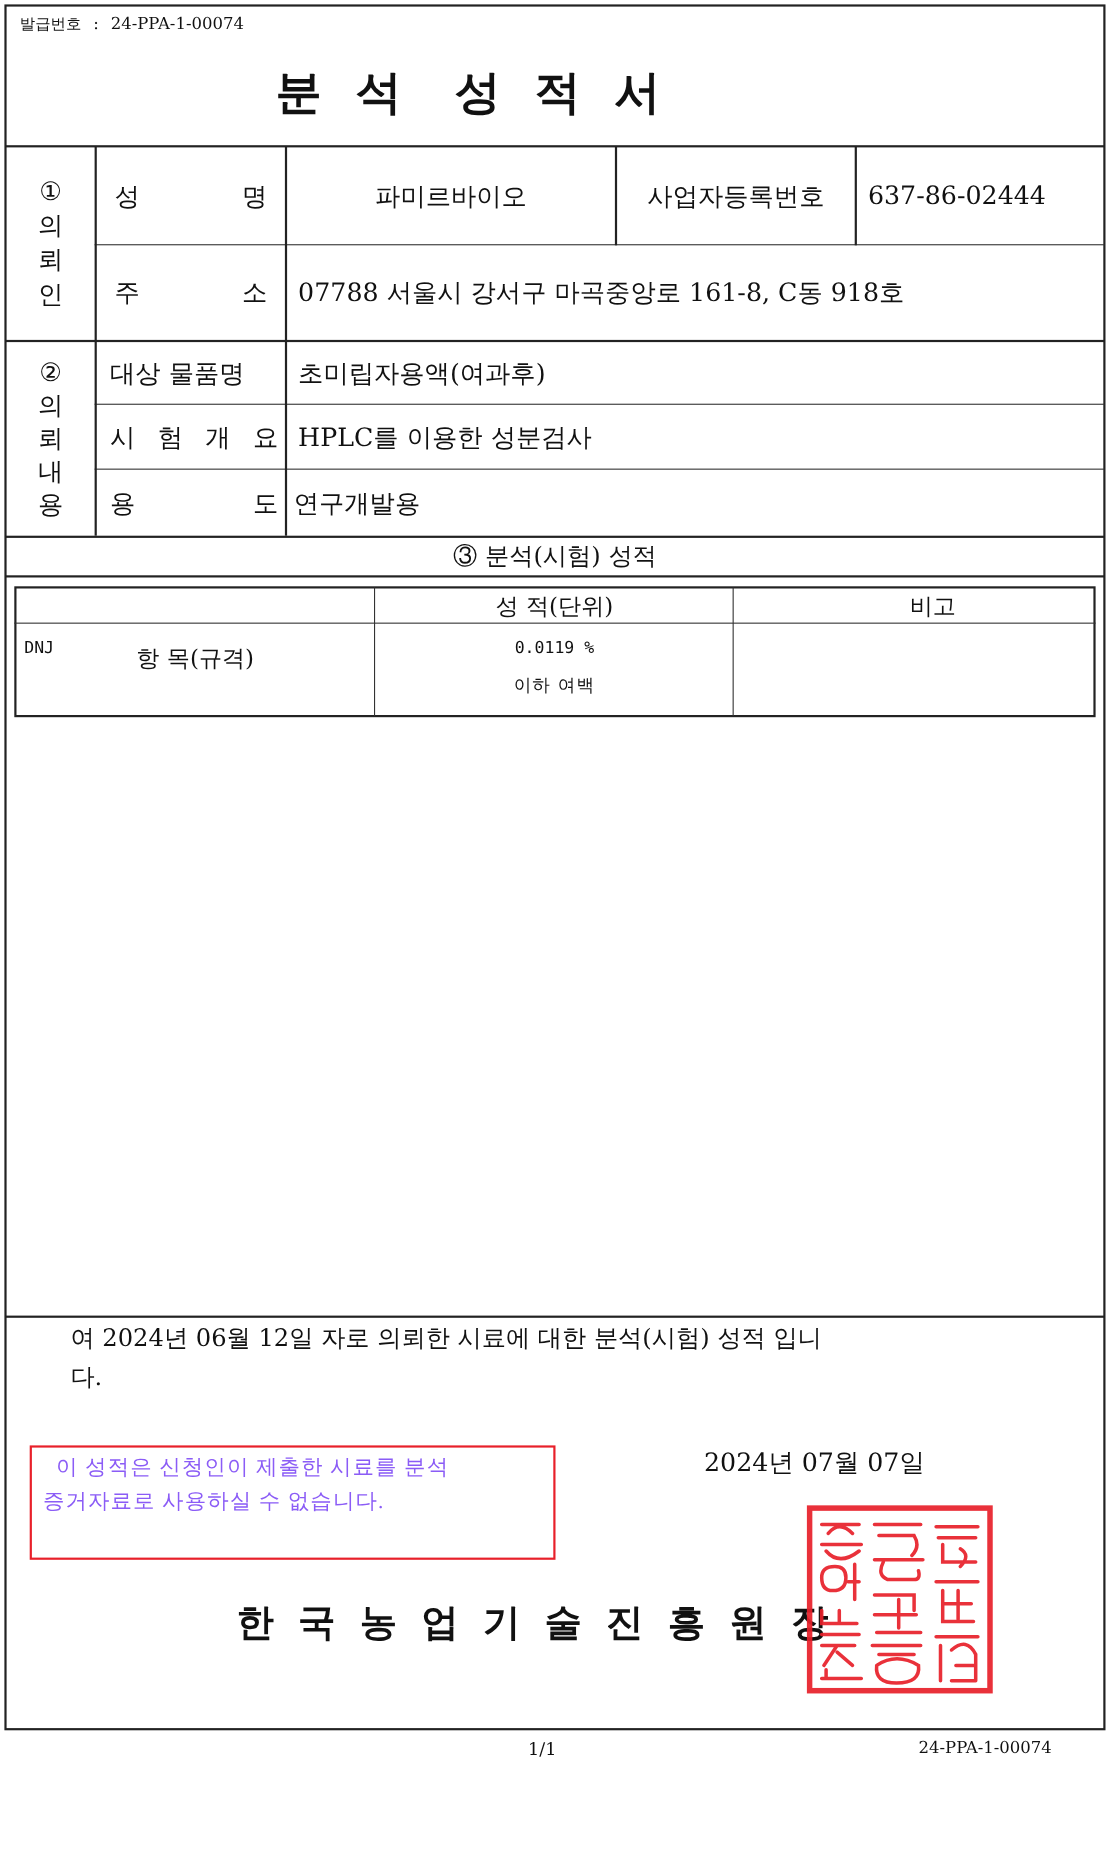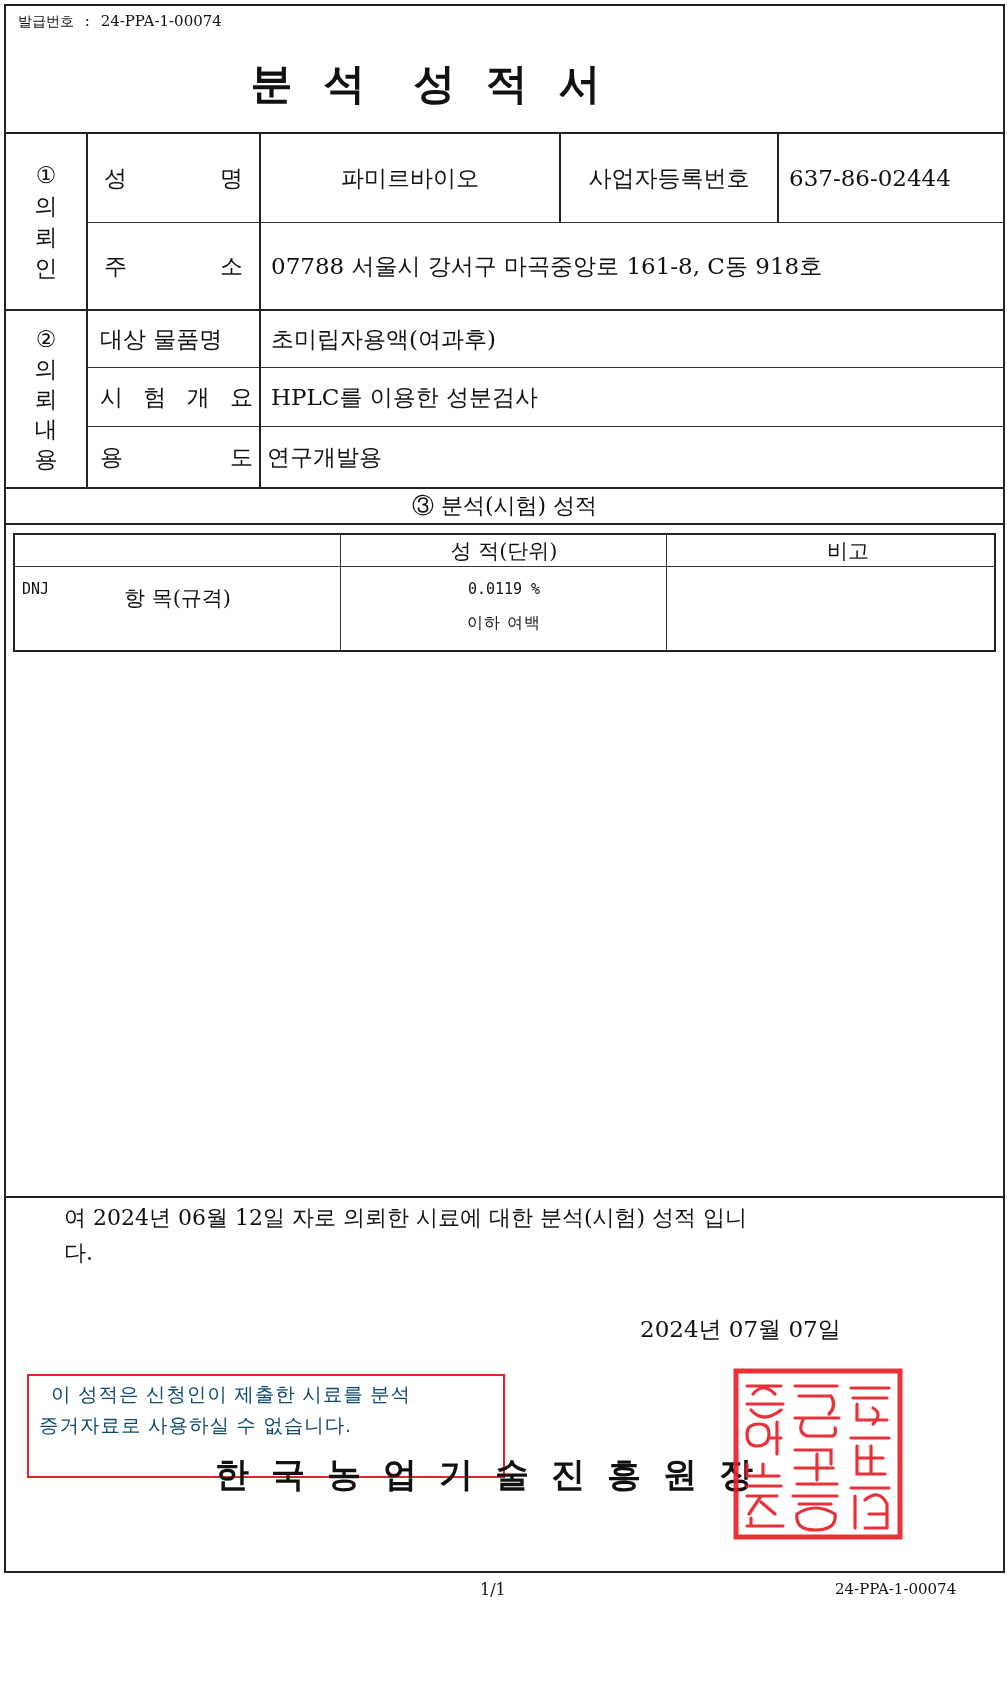--- a/index.html
+++ b/index.html
@@ -18,22 +18,22 @@
   .cell { position:absolute; box-sizing:border-box; display:flex; align-items:center; font-size:23px; }
   .vert { flex-direction:column; justify-content:center; text-align:center; font-size:23px; line-height:31px; }
   .spread { justify-content:space-between; padding:0 16px 0 16px; }
   .center { justify-content:center; }
   .left { padding-left:10px; }
   .sec3 { font-size:22px; }
   .tbl-h { font-size:21px; }
   .tbl-c { font-size:15px; font-family:"DejaVu Sans Mono", "Liberation Mono", monospace; }
   .para { left:52px; width:920px; top:1200px; font-size:22px; line-height:35px; text-align:justify; }
   .para .l { display:block; white-space:nowrap; }
-  .notice { left:27px; top:1374px; width:478px; height:104px; border:2px solid #e8202a;
-            color:#0c4a6e; font-family:Liberation Sans, sans-serif; font-size:19.5px;
+  .notice { left:27px; top:1314px; width:478px; height:104px; border:2px solid #e8202a;
+            color:#8b5cf6; font-family:Liberation Serif, serif; font-size:19.5px;
             line-height:31px; padding:3px 0 0 10px; letter-spacing:1px; }
   .notice .l { display:block; white-space:nowrap; }
   .date { left:640px; top:1314px; font-size:23px; }
   .org { left:215px; top:1452px; font-family:"DejaVu Sans", sans-serif; font-weight:bold;
          font-size:34px; letter-spacing:22px; white-space:nowrap; }
   .seal { left:733px; top:1368px; width:170px; height:172px; }
   .footer-page { left:480px; top:1580px; font-size:16px; }
   .footer-id { left:835px; top:1580px; font-size:15px; }
 </style>
 </head>

